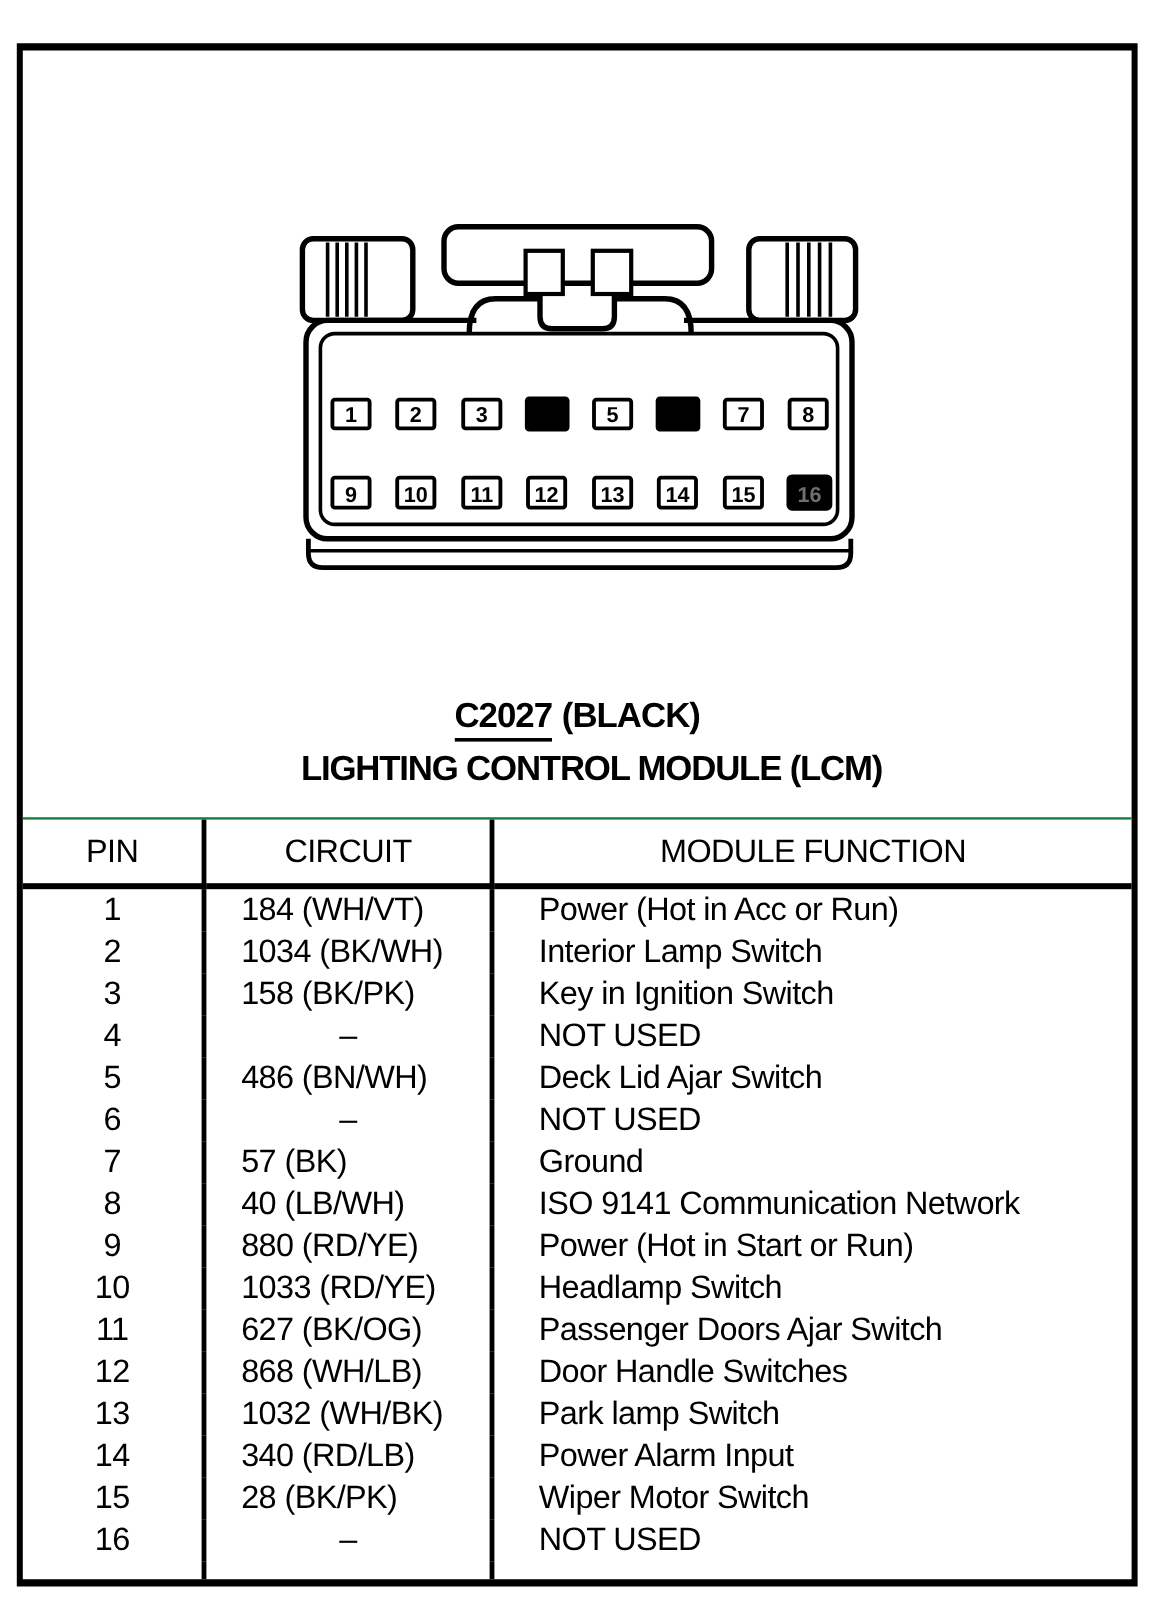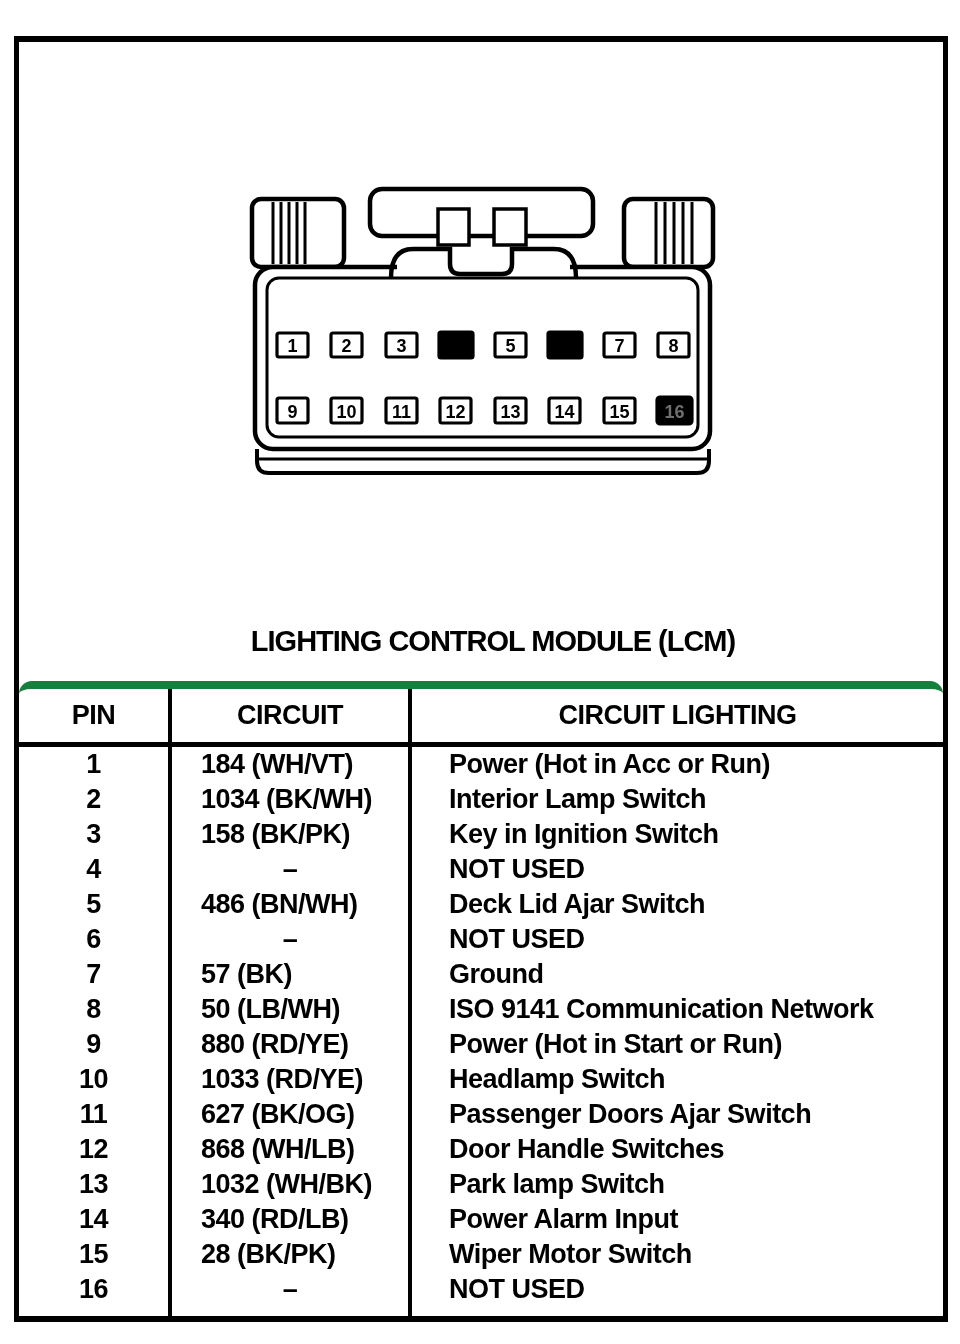--- a/index.html
+++ b/index.html
@@ -69,26 +69,25 @@
     font-weight: bold;
     fill: #000;
   }
   .pin-label.dim { fill: #6f6f6f; }
 
   
   .pin-table {
     position: absolute;
     left: 0; right: 0;
     top: 639px; bottom: 0;
-    border-top: 8px solid #15803d;
+    border-top: 2px solid #15803d;
     display: grid;
     grid-template-columns: 153px 240px 1fr;
     grid-template-rows: 58px repeat(16, 35px) 1fr;
-    font-weight: bold;
-    border-radius: 13px;
+    font-weight: normal;
   }
   .cell {
     display: flex;
     align-items: center;
     font-size: 27px;
     letter-spacing: -0.5px;
     white-space: nowrap;
   }
   .cell.c1 { justify-content: center; border-right: 4px solid #000; }
   .cell.c2 { justify-content: flex-start; padding-left: 29px; border-right: 4px solid #000; text-align: right; }
@@ -207,27 +206,30 @@
             <rect x="604" y="398" width="31" height="25" rx="2" fill="#fff" stroke="#000" stroke-width="3.2"></rect>
             <text class="pin-label" x="619.5" y="418" text-anchor="middle">15</text>
           </g>
           <g>
             <rect x="657" y="397" width="35" height="27" rx="3" fill="#000" stroke="#000" stroke-width="3.2"></rect>
             <text class="pin-label dim" x="674.5" y="418" text-anchor="middle">16</text>
           </g>
         </g>
       </svg>
 
+      <div class="title-line1">
+        <span class="code">C2027</span><span class="suffix">(BLACK)</span>
+      </div>
       <div class="title-line2">LIGHTING CONTROL MODULE (LCM)</div>
     </div>
 
     <div class="pin-table">
       <div class="cell c1 head">PIN</div>
       <div class="cell c2 head">CIRCUIT</div>
-      <div class="cell c3 head">CIRCUIT LIGHTING</div>
+      <div class="cell c3 head">MODULE FUNCTION</div>
 
       <div class="trow">
         <div class="cell c1">1</div>
         <div class="cell c2">184 (WH/VT)</div>
         <div class="cell c3">Power (Hot in Acc or Run)</div>
       </div>
       <div class="trow">
         <div class="cell c1">2</div>
         <div class="cell c2">1034 (BK/WH)</div>
         <div class="cell c3">Interior Lamp Switch</div>
@@ -252,21 +254,21 @@
         <div class="cell c2 dash">–</div>
         <div class="cell c3">NOT USED</div>
       </div>
       <div class="trow">
         <div class="cell c1">7</div>
         <div class="cell c2">57 (BK)</div>
         <div class="cell c3">Ground</div>
       </div>
       <div class="trow">
         <div class="cell c1">8</div>
-        <div class="cell c2">50 (LB/WH)</div>
+        <div class="cell c2">40 (LB/WH)</div>
         <div class="cell c3">ISO 9141 Communication Network</div>
       </div>
       <div class="trow">
         <div class="cell c1">9</div>
         <div class="cell c2">880 (RD/YE)</div>
         <div class="cell c3">Power (Hot in Start or Run)</div>
       </div>
       <div class="trow">
         <div class="cell c1">10</div>
         <div class="cell c2">1033 (RD/YE)</div>

